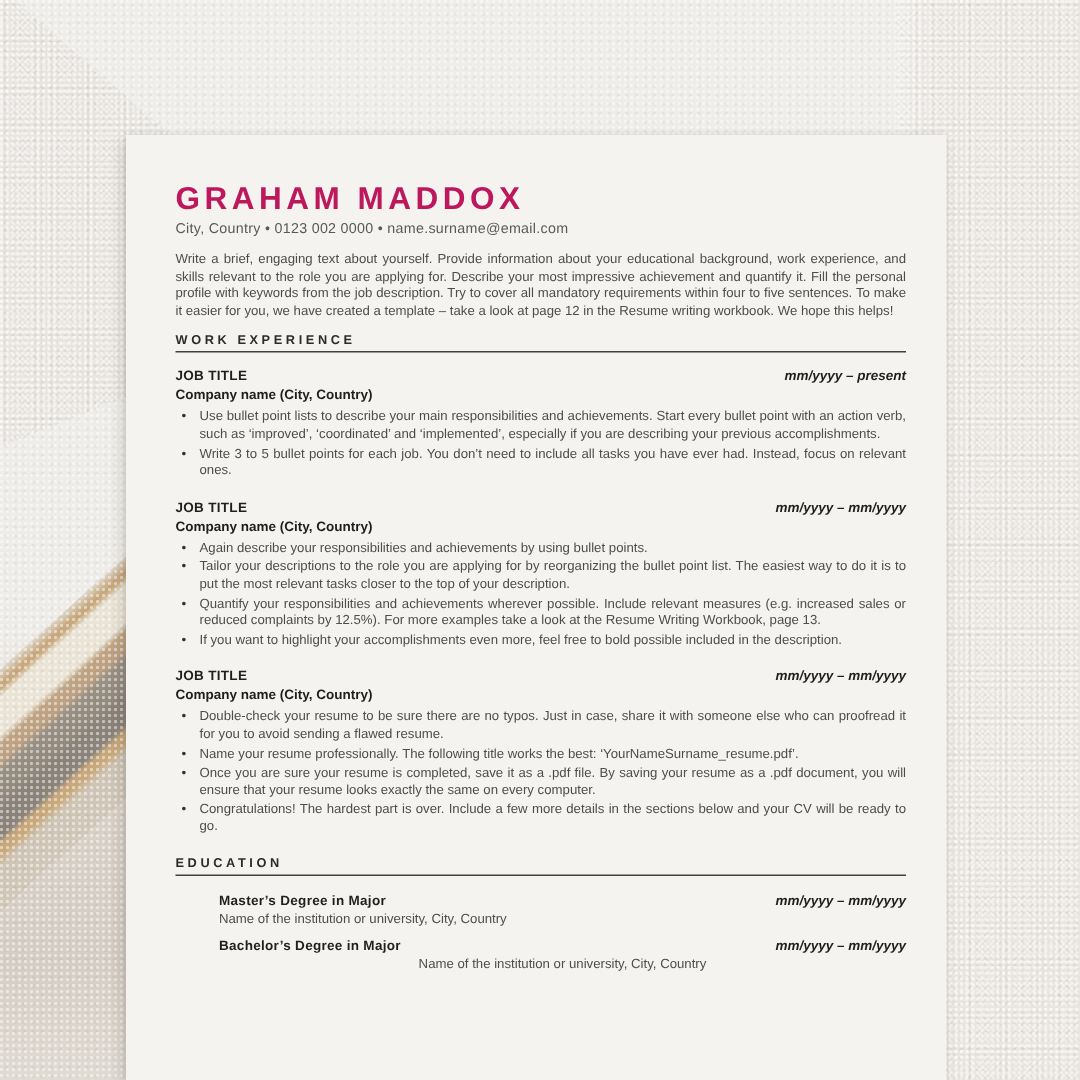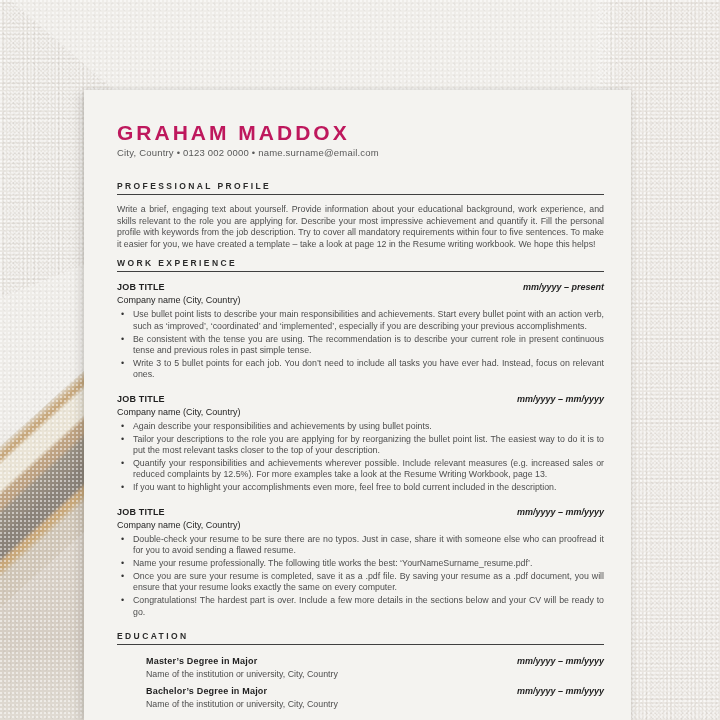--- a/index.html
+++ b/index.html
@@ -79,31 +79,31 @@
   .sec-edu .sec-title{margin-top:14px;}
   .profile-text{
     margin-top:9px;font-size:8.8px;line-height:11.6px;color:#4d4d4d;
     text-align:justify;
   }
   .job{margin-top:10px;}
   .job + .job{margin-top:13px;}
   .row{display:flex;justify-content:space-between;align-items:baseline;}
   .job-title,.degree{font-size:9px;line-height:10px;font-weight:700;color:#1f1f1f;letter-spacing:.2px;}
   .dates{font-size:9px;line-height:10px;font-weight:700;font-style:italic;color:#1f1f1f;white-space:nowrap;}
-  .company{margin-top:3px;font-size:9px;line-height:10px;font-weight:400;color:#1f1f1f;}
+  .company{margin-top:3px;font-size:9px;line-height:10px;font-weight:700;color:#1f1f1f;}
   ul.bullets{margin:4px 0 0 0;padding:0;list-style:none;}
   ul.bullets li{
     position:relative;padding-left:16px;margin-bottom:1.5px;
     font-size:8.8px;line-height:11.4px;color:#4d4d4d;text-align:justify;
   }
   ul.bullets li::before{
     content:"•";position:absolute;left:4px;top:0;color:#333;font-size:9px;
   }
   .edu-entry{margin-top:11px;margin-left:29px;}
-  .edu-entry + .edu-entry{margin-top:7px;}
+  .edu-entry + .edu-entry{margin-top:7px;text-align:center;}
   .institution{margin-top:2.5px;font-size:8.8px;line-height:10.5px;color:#4d4d4d;}
 </style>
 </head>
 <body>
 
 <div class="backdrop">
   <div class="left-strip"></div>
   <div class="fabric-topleft"></div>
   <div class="stack-edges"></div>
   <div class="fabric-right">
@@ -111,51 +111,49 @@
     </div>
   <div class="noise"></div>
 </div>
 
 <div class="page">
 
   <div class="name">GRAHAM MADDOX</div>
   <div class="contact">City, Country • 0123 002 0000 • name.surname@email.com</div>
 
   <div class="sec-profile">
-    <div class="sec-title">PROFESSIONAL PROFILE</div>
     <div class="profile-text">Write a brief, engaging text about yourself. Provide information about your educational background, work experience, and skills relevant to the role you are applying for. Describe your most impressive achievement and quantify it. Fill the personal profile with keywords from the job description. Try to cover all mandatory requirements within four to five sentences. To make it easier for you, we have created a template – take a look at page 12 in the Resume writing workbook. We hope this helps!</div>
   </div>
 
   <div class="sec-work">
     <div class="sec-title">WORK EXPERIENCE</div>
 
     <div class="job">
       <div class="row">
         <span class="job-title">JOB TITLE</span>
         <span class="dates">mm/yyyy – present</span>
       </div>
       <div class="company">Company name (City, Country)</div>
       <ul class="bullets">
         <li>Use bullet point lists to describe your main responsibilities and achievements. Start every bullet point with an action verb, such as ‘improved’, ‘coordinated’ and ‘implemented’, especially if you are describing your previous accomplishments.</li>
-        <li>Be consistent with the tense you are using. The recommendation is to describe your current role in present continuous tense and previous roles in past simple tense.</li>
         <li>Write 3 to 5 bullet points for each job. You don’t need to include all tasks you have ever had. Instead, focus on relevant ones.</li>
       </ul>
     </div>
 
     <div class="job">
       <div class="row">
         <span class="job-title">JOB TITLE</span>
         <span class="dates">mm/yyyy – mm/yyyy</span>
       </div>
       <div class="company">Company name (City, Country)</div>
       <ul class="bullets">
         <li>Again describe your responsibilities and achievements by using bullet points.</li>
         <li>Tailor your descriptions to the role you are applying for by reorganizing the bullet point list. The easiest way to do it is to put the most relevant tasks closer to the top of your description.</li>
         <li>Quantify your responsibilities and achievements wherever possible. Include relevant measures (e.g. increased sales or reduced complaints by 12.5%). For more examples take a look at the Resume Writing Workbook, page 13.</li>
-        <li>If you want to highlight your accomplishments even more, feel free to bold current included in the description.</li>
+        <li>If you want to highlight your accomplishments even more, feel free to bold possible included in the description.</li>
       </ul>
     </div>
 
     <div class="job">
       <div class="row">
         <span class="job-title">JOB TITLE</span>
         <span class="dates">mm/yyyy – mm/yyyy</span>
       </div>
       <div class="company">Company name (City, Country)</div>
       <ul class="bullets">

